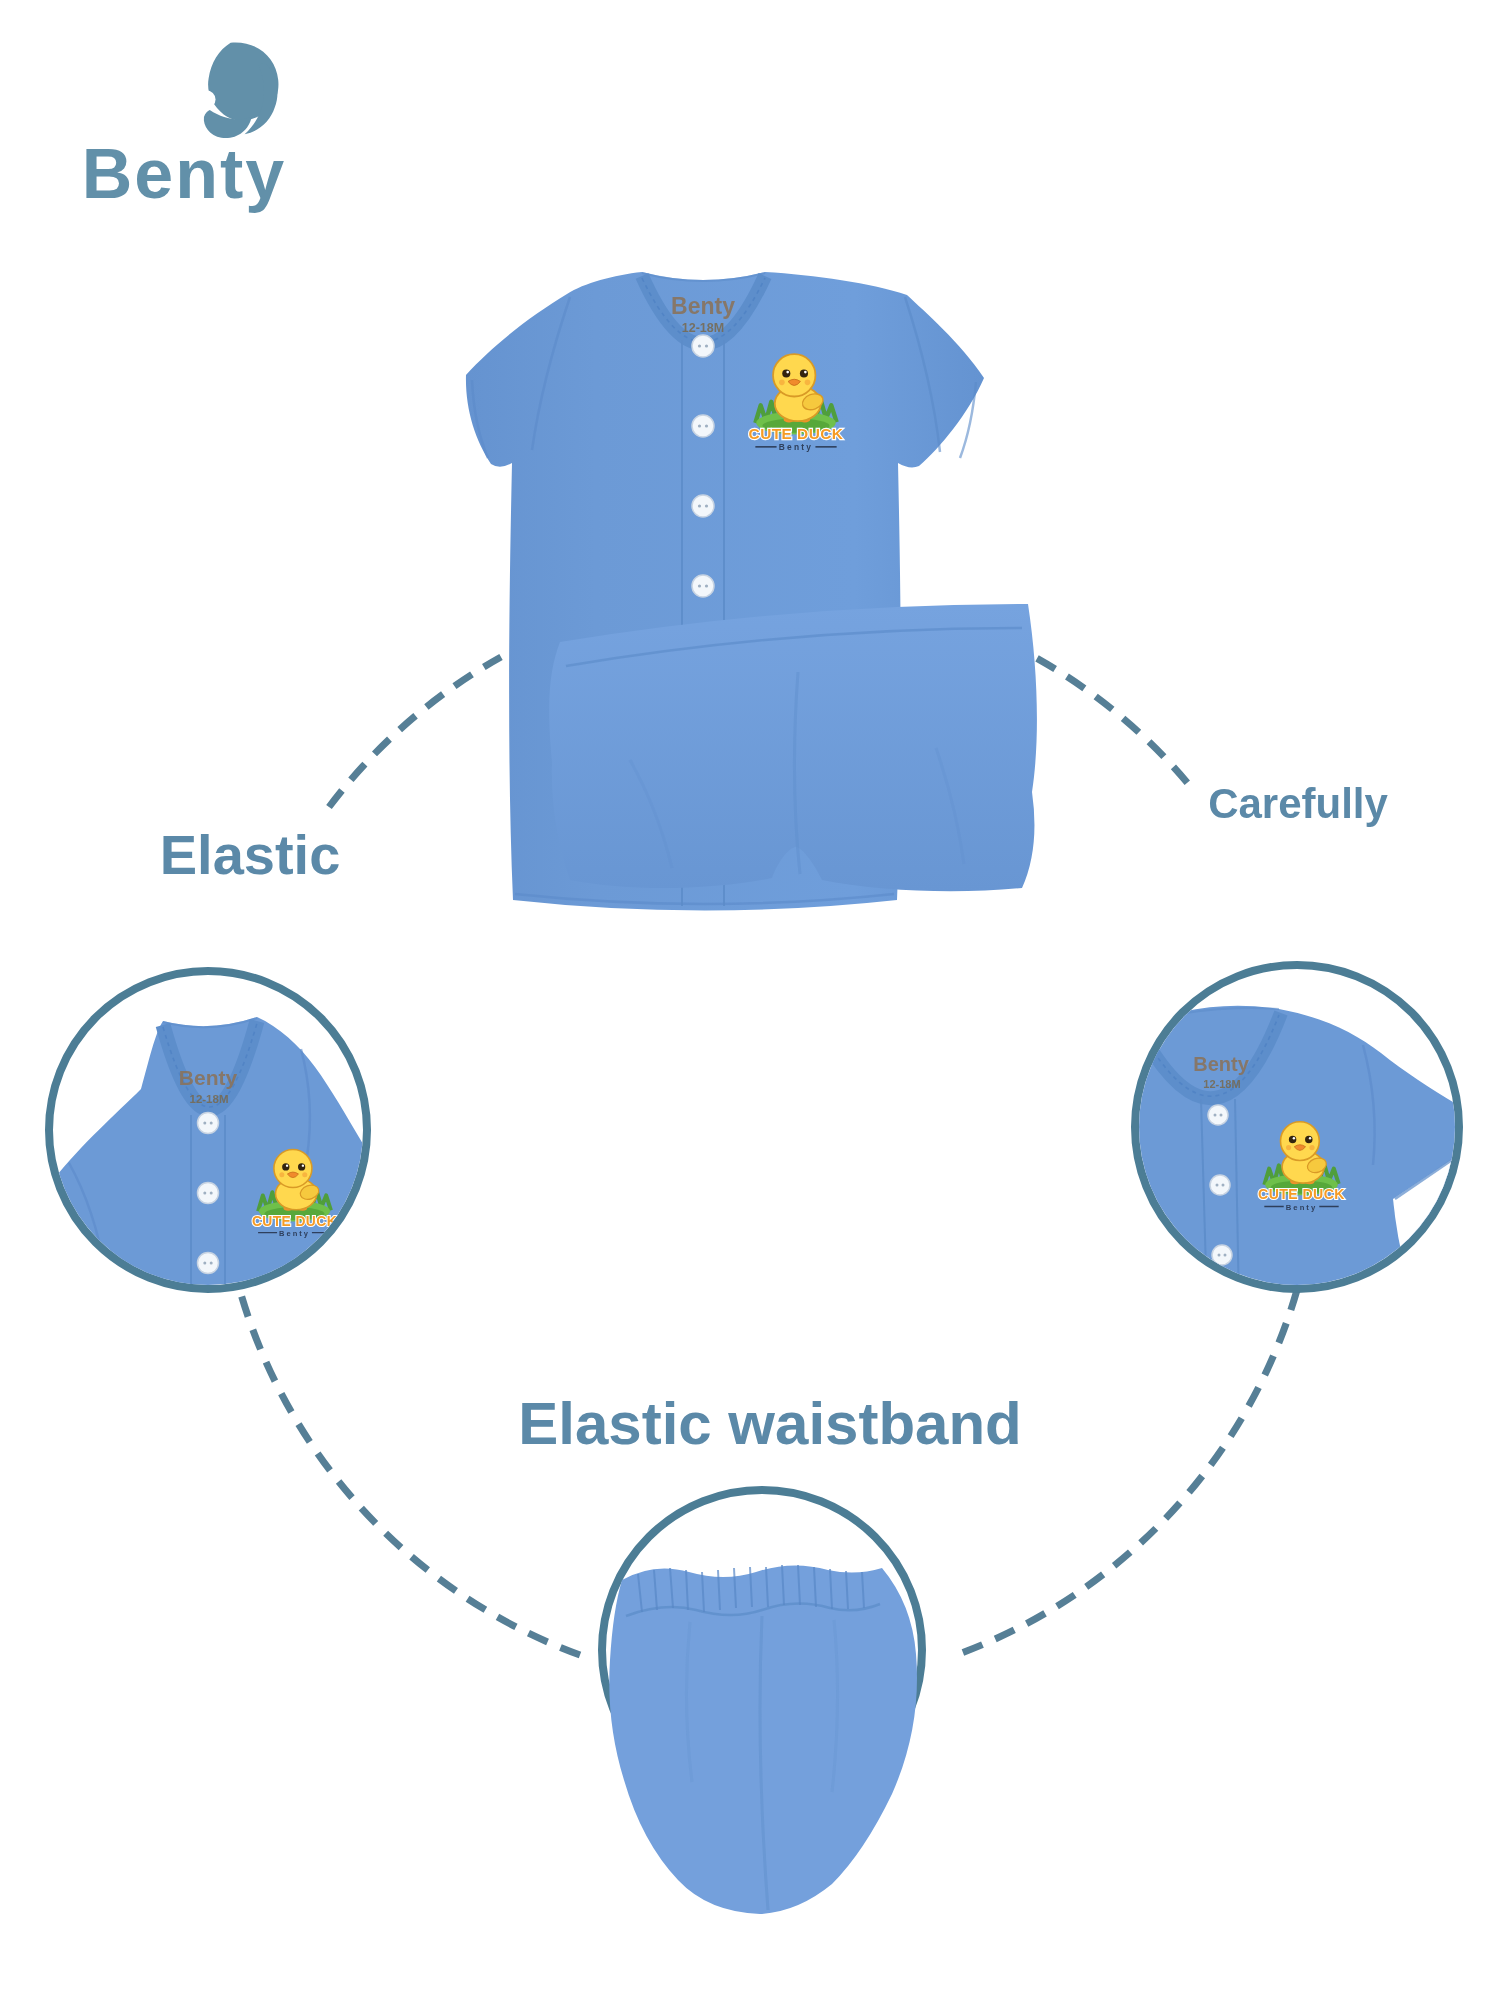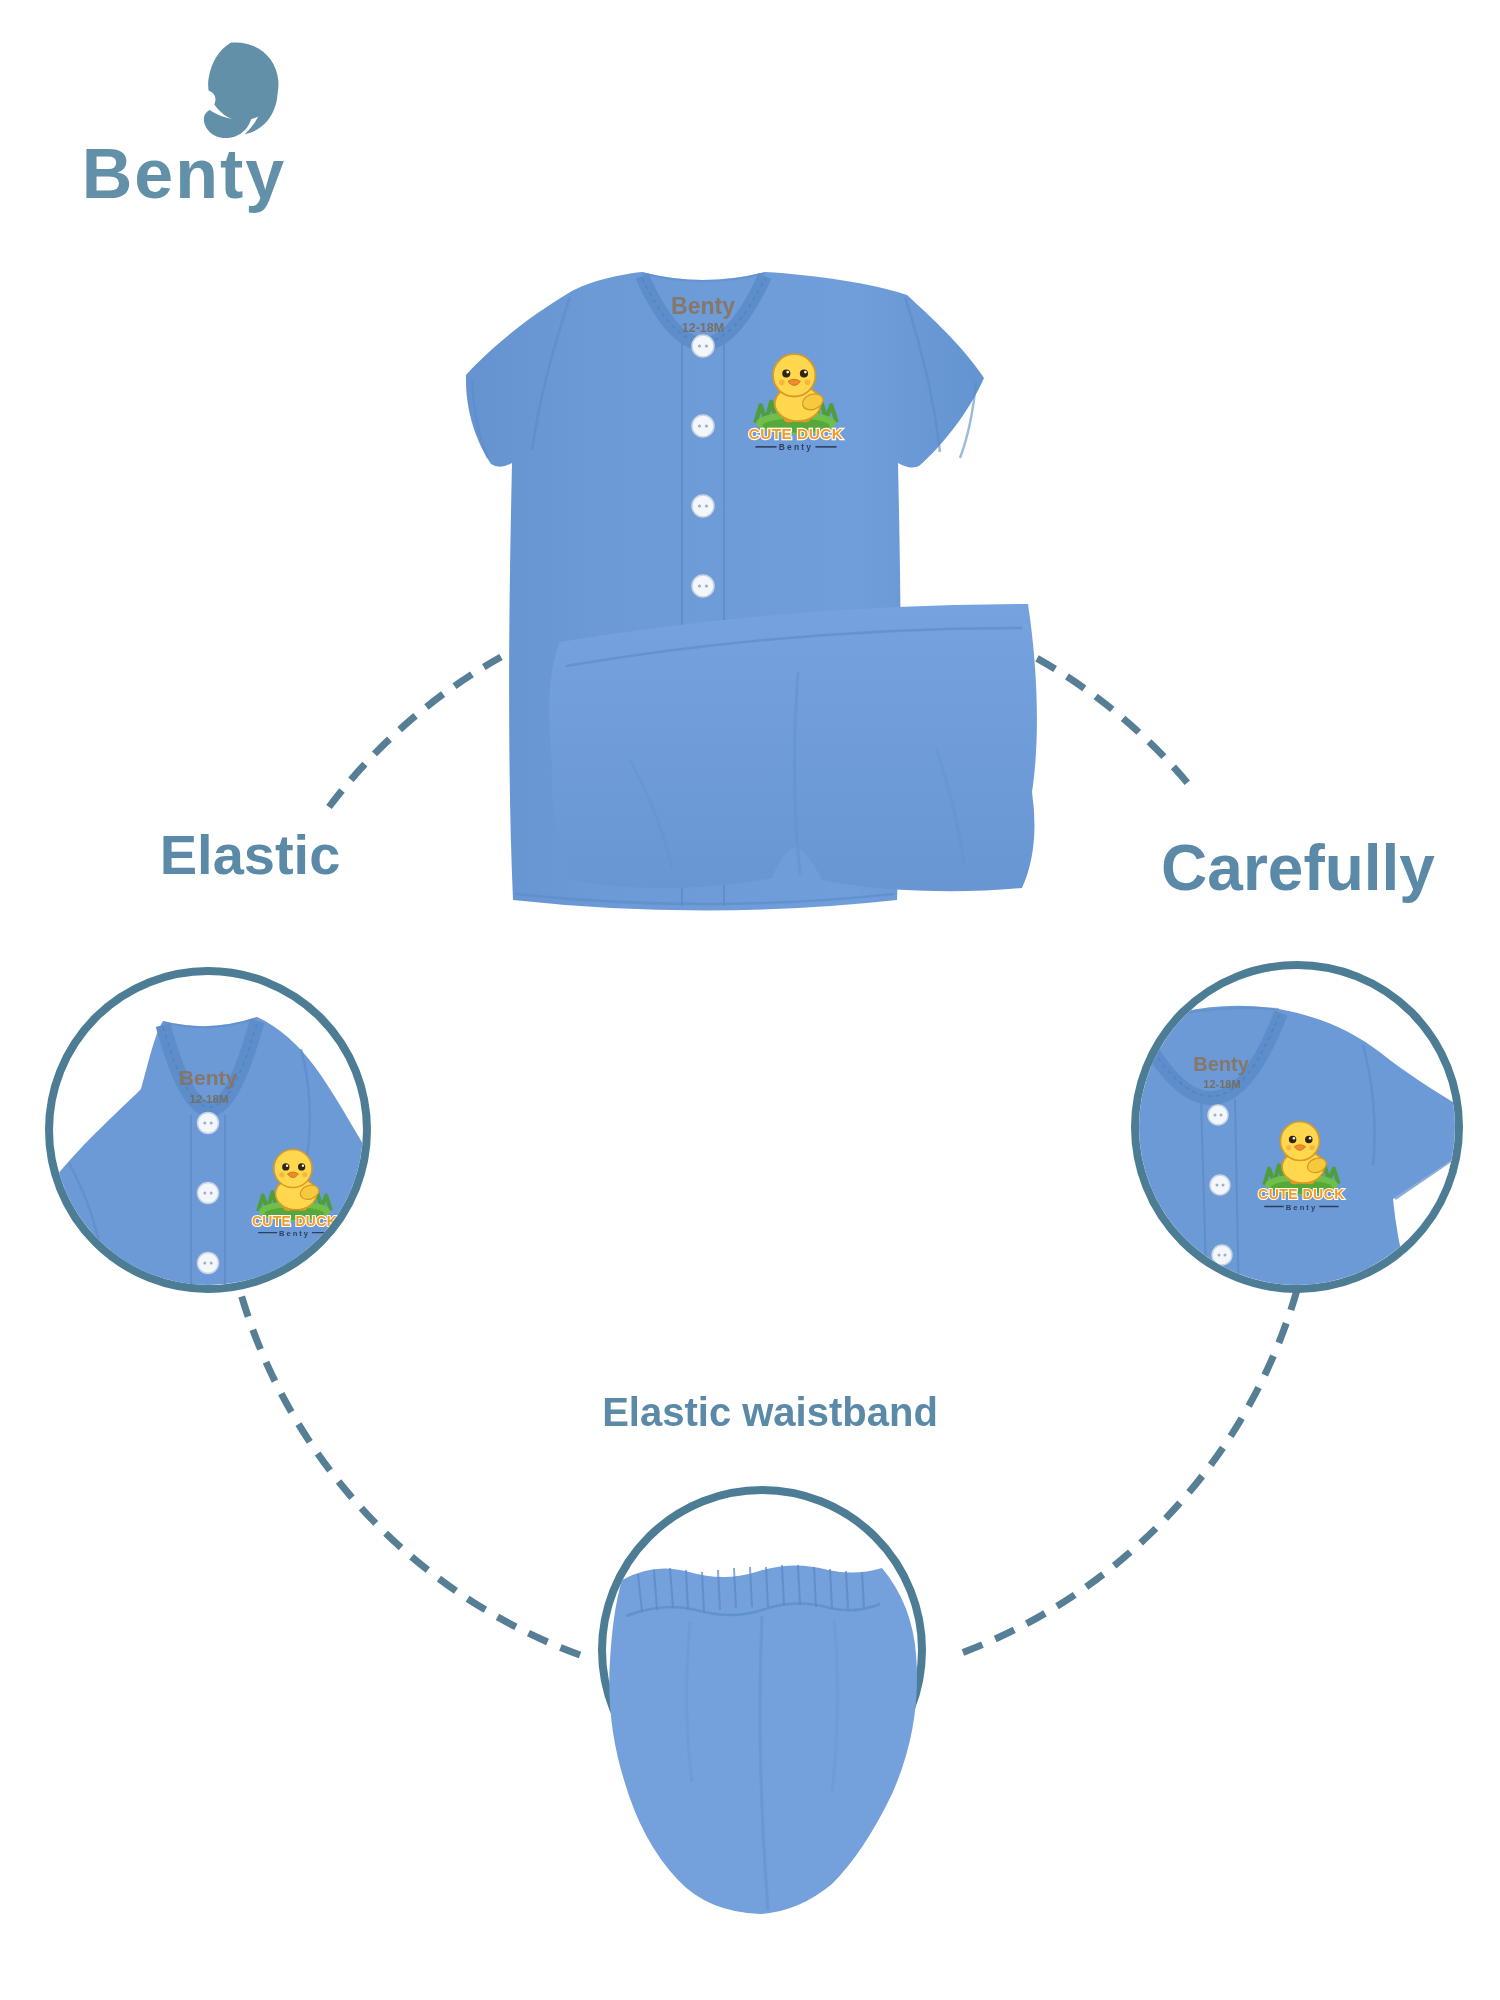--- a/index.html
+++ b/index.html
@@ -3,22 +3,22 @@
 <meta charset="utf-8">
 <style>
   html,body{margin:0;padding:0;background:#ffffff;}
   #canvas{position:relative;width:1500px;height:2000px;background:#ffffff;overflow:hidden;
           font-family:"Liberation Sans", sans-serif;}
   .abs{position:absolute;}
   .label{color:#5B89A8;font-weight:bold;text-align:center;line-height:1.12;}
   #logo-text{left:58px;top:134px;width:252px;font-size:70px;font-weight:bold;color:#6290A9;
              text-align:center;letter-spacing:2px;}
   #label-neckline{left:60px;top:824px;width:380px;font-size:56px;}
-  #label-seams{left:1096px;top:833px;width:404px;font-size:64px;}
-  #label-waistband{left:500px;top:1390px;width:540px;font-size:40px;}
+  #label-seams{left:1096px;top:780px;width:404px;font-size:42px;}
+  #label-waistband{left:500px;top:1390px;width:540px;font-size:60px;}
   svg text{font-family:"Liberation Sans", sans-serif;}
   .necklabel{fill:#8B7156;font-weight:bold;opacity:.85;}
   .necksize{fill:#77694F;font-weight:bold;opacity:.85;}
 </style>
 </head>
 <body>
 
 <div id="canvas">
 
   <svg width="0" height="0" style="position:absolute" aria-hidden="true">

